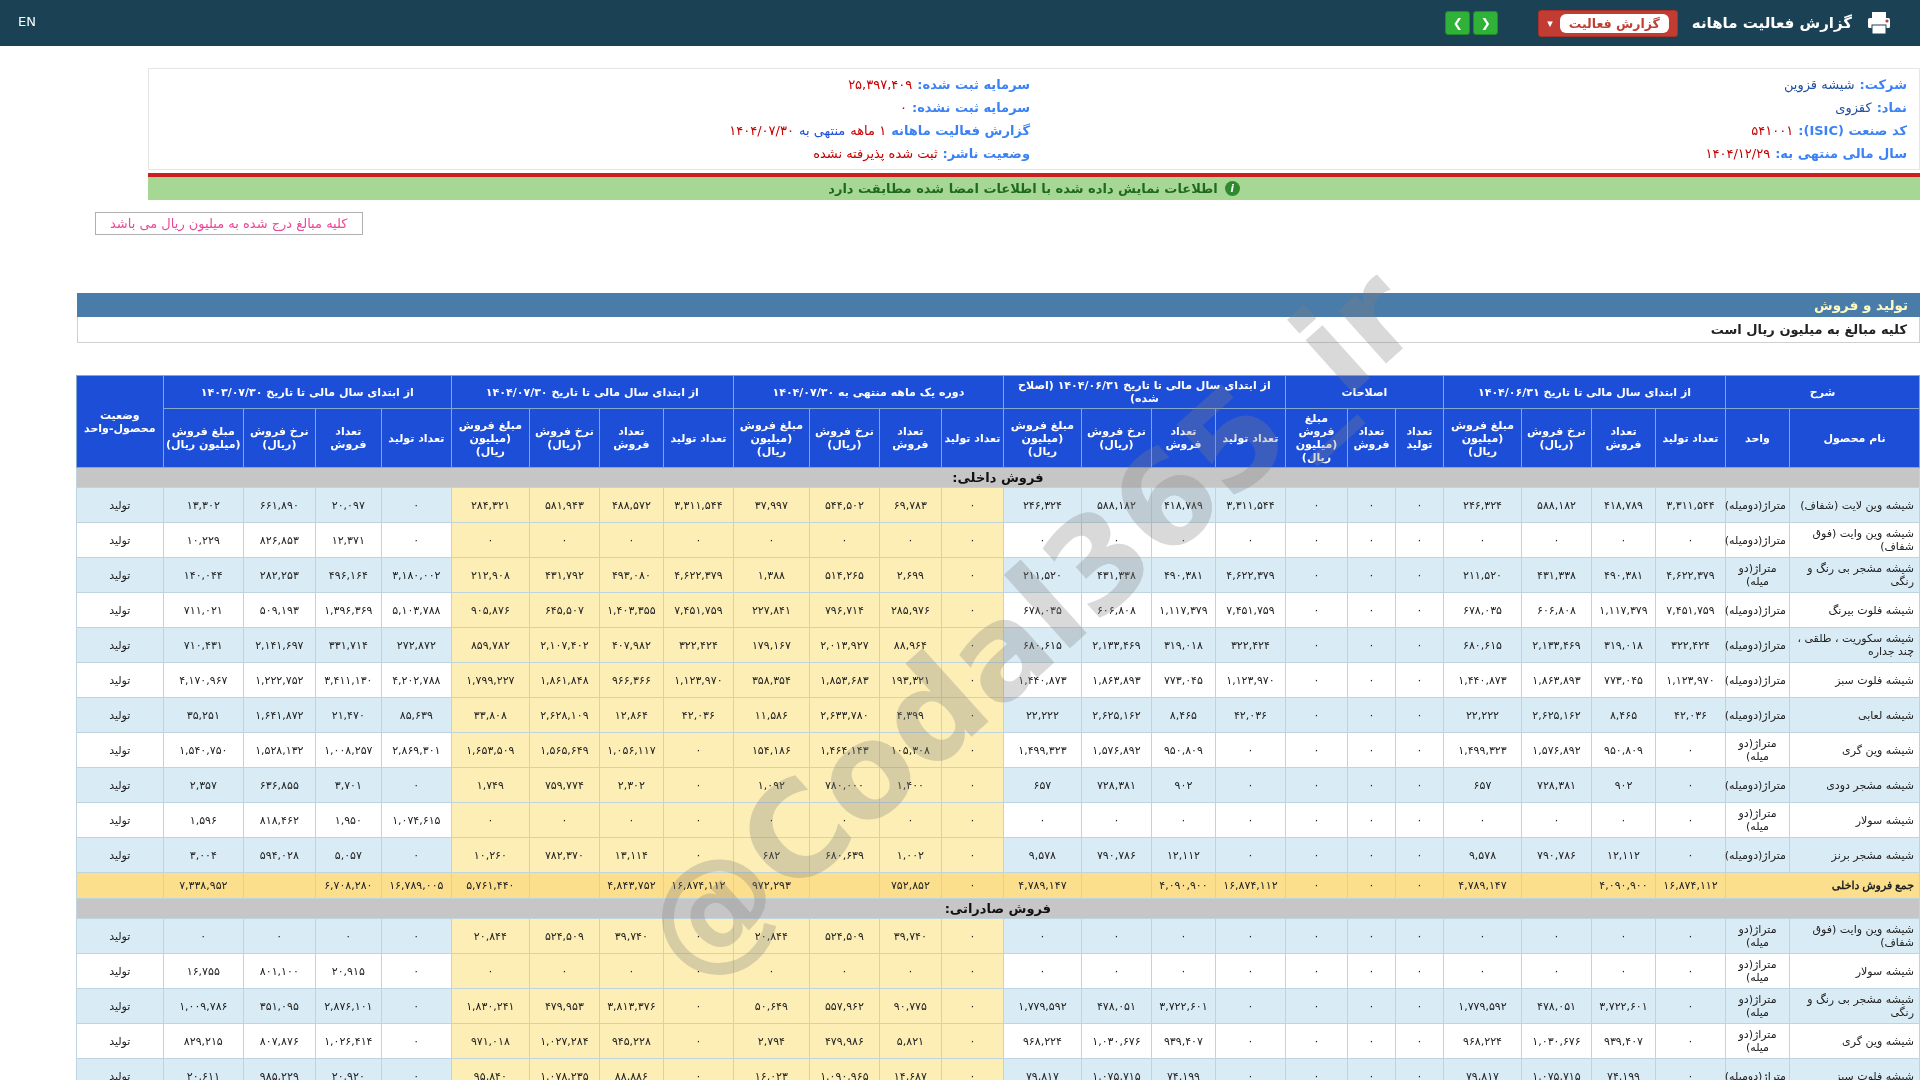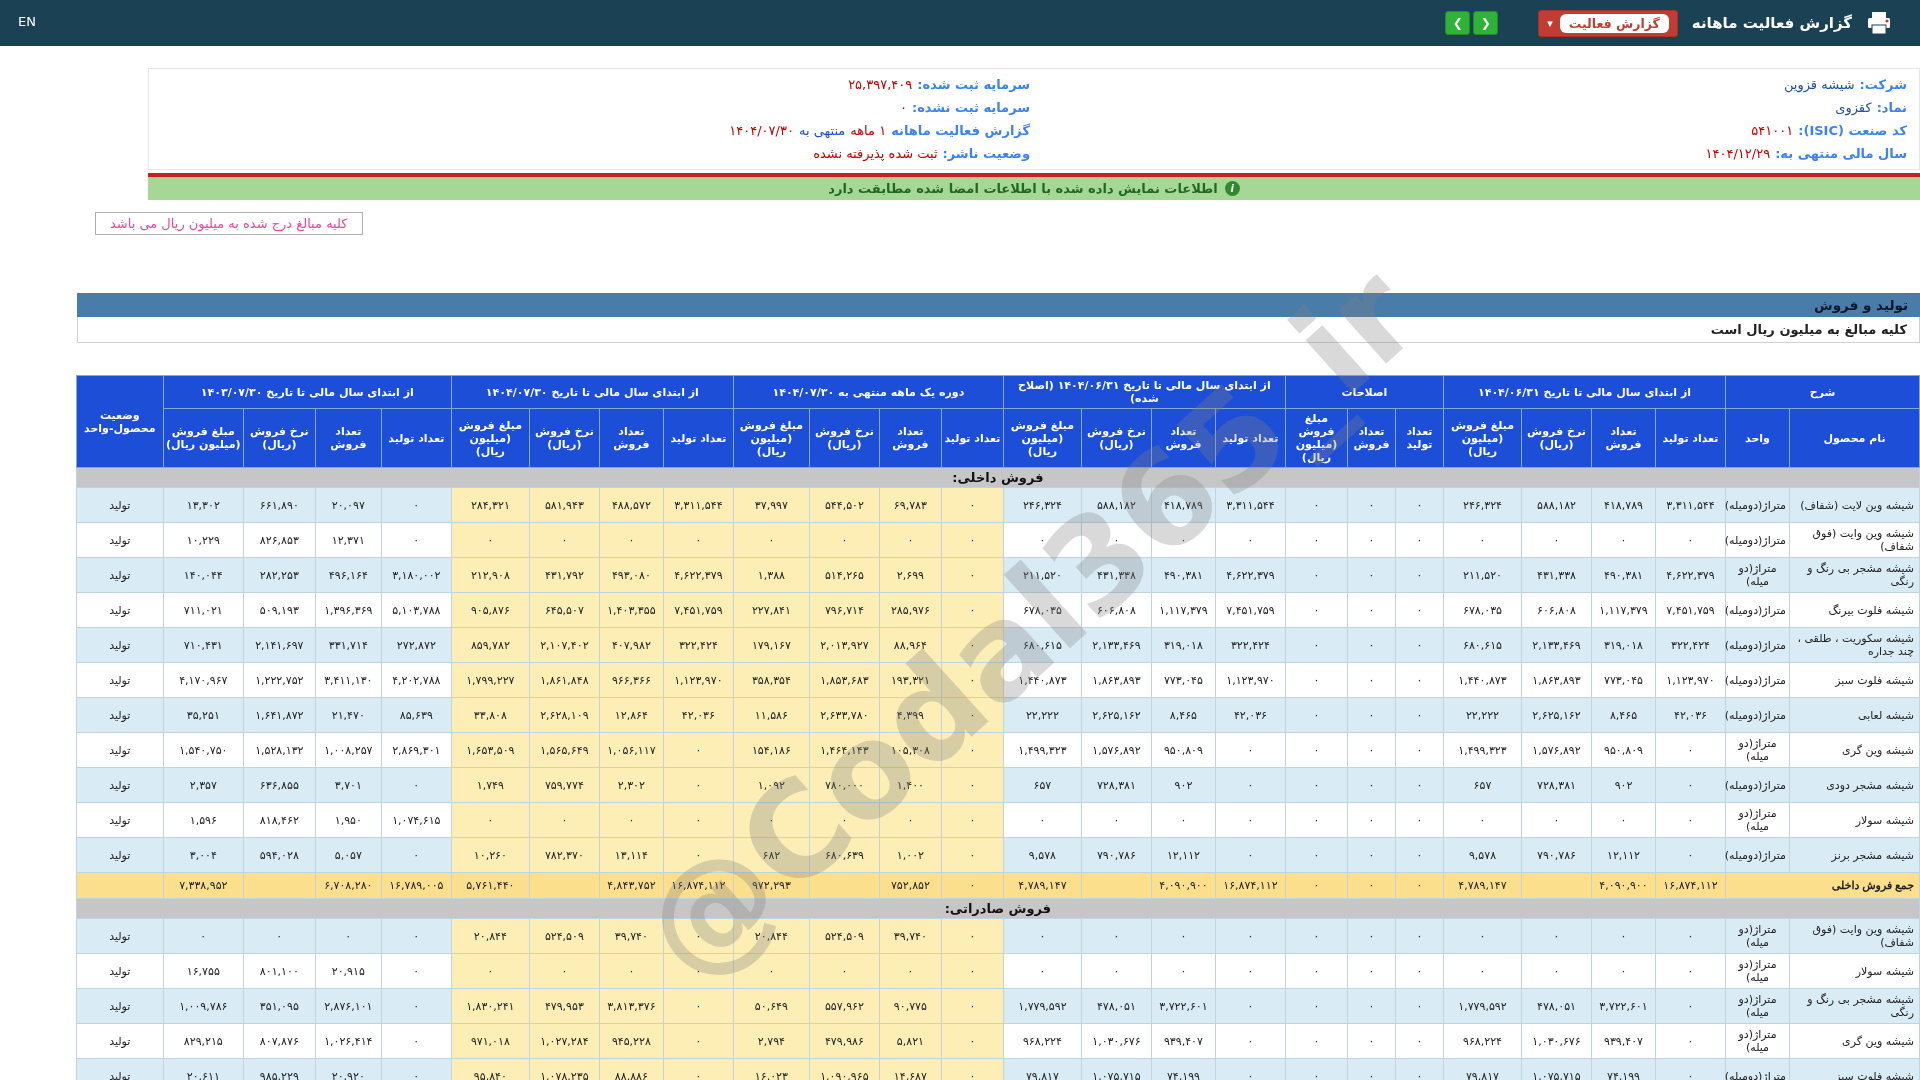--- a/index.html
+++ b/index.html
@@ -38,21 +38,21 @@
             font-size: 13px; font-weight: bold; color: #1e6b1e; }
   .info-icon { width: 15px; height: 15px; border-radius: 50%; background: #2f8a2f; color: #fff;
                font-size: 10px; font-weight: bold; font-style: italic;
                display: flex; align-items: center; justify-content: center; flex: none; }
   .tab-wrap { margin: 12px 0 0 95px; text-align: left; }
   .tab-box { display: inline-block; border: 1px solid #b0b0b0; background: #fff;
              padding: 3px 14px; font-size: 13px; color: #ec4899; }
 
   
   .main { position: relative; margin: 58px 0 0 37px; width: 1843px; }
-  .tbl-title { background: #4a7ca9; color: #0f172a; font-weight: bold; font-size: 13.5px;
+  .tbl-title { background: #4a7ca9; color: #fef9c3; font-weight: bold; font-size: 13.5px;
                padding: 4px 12px; text-align: right; }
   .tbl-note { background: #fff; border: 1px solid #d0d0d0; border-top: none; font-size: 13px;
               font-weight: bold; color: #222; padding: 5px 12px; text-align: right; }
   table.report { margin-top: 32px; border-collapse: collapse; table-layout: fixed; width: 1843px; }
   .report th { background: #1d4ed8; color: #fff; font-size: 11px; font-weight: bold;
                border: 1px solid #85a9c8; padding: 3px 2px; text-align: center; vertical-align: middle; }
   .report thead tr:first-child th { height: 22px; }
   .report thead tr:last-child th { height: 44px; }
   .report td { border: 1px solid #bfd4df; font-size: 11px; color: #222; text-align: center;
                vertical-align: middle; padding: 2px 3px; background: #fff; }

